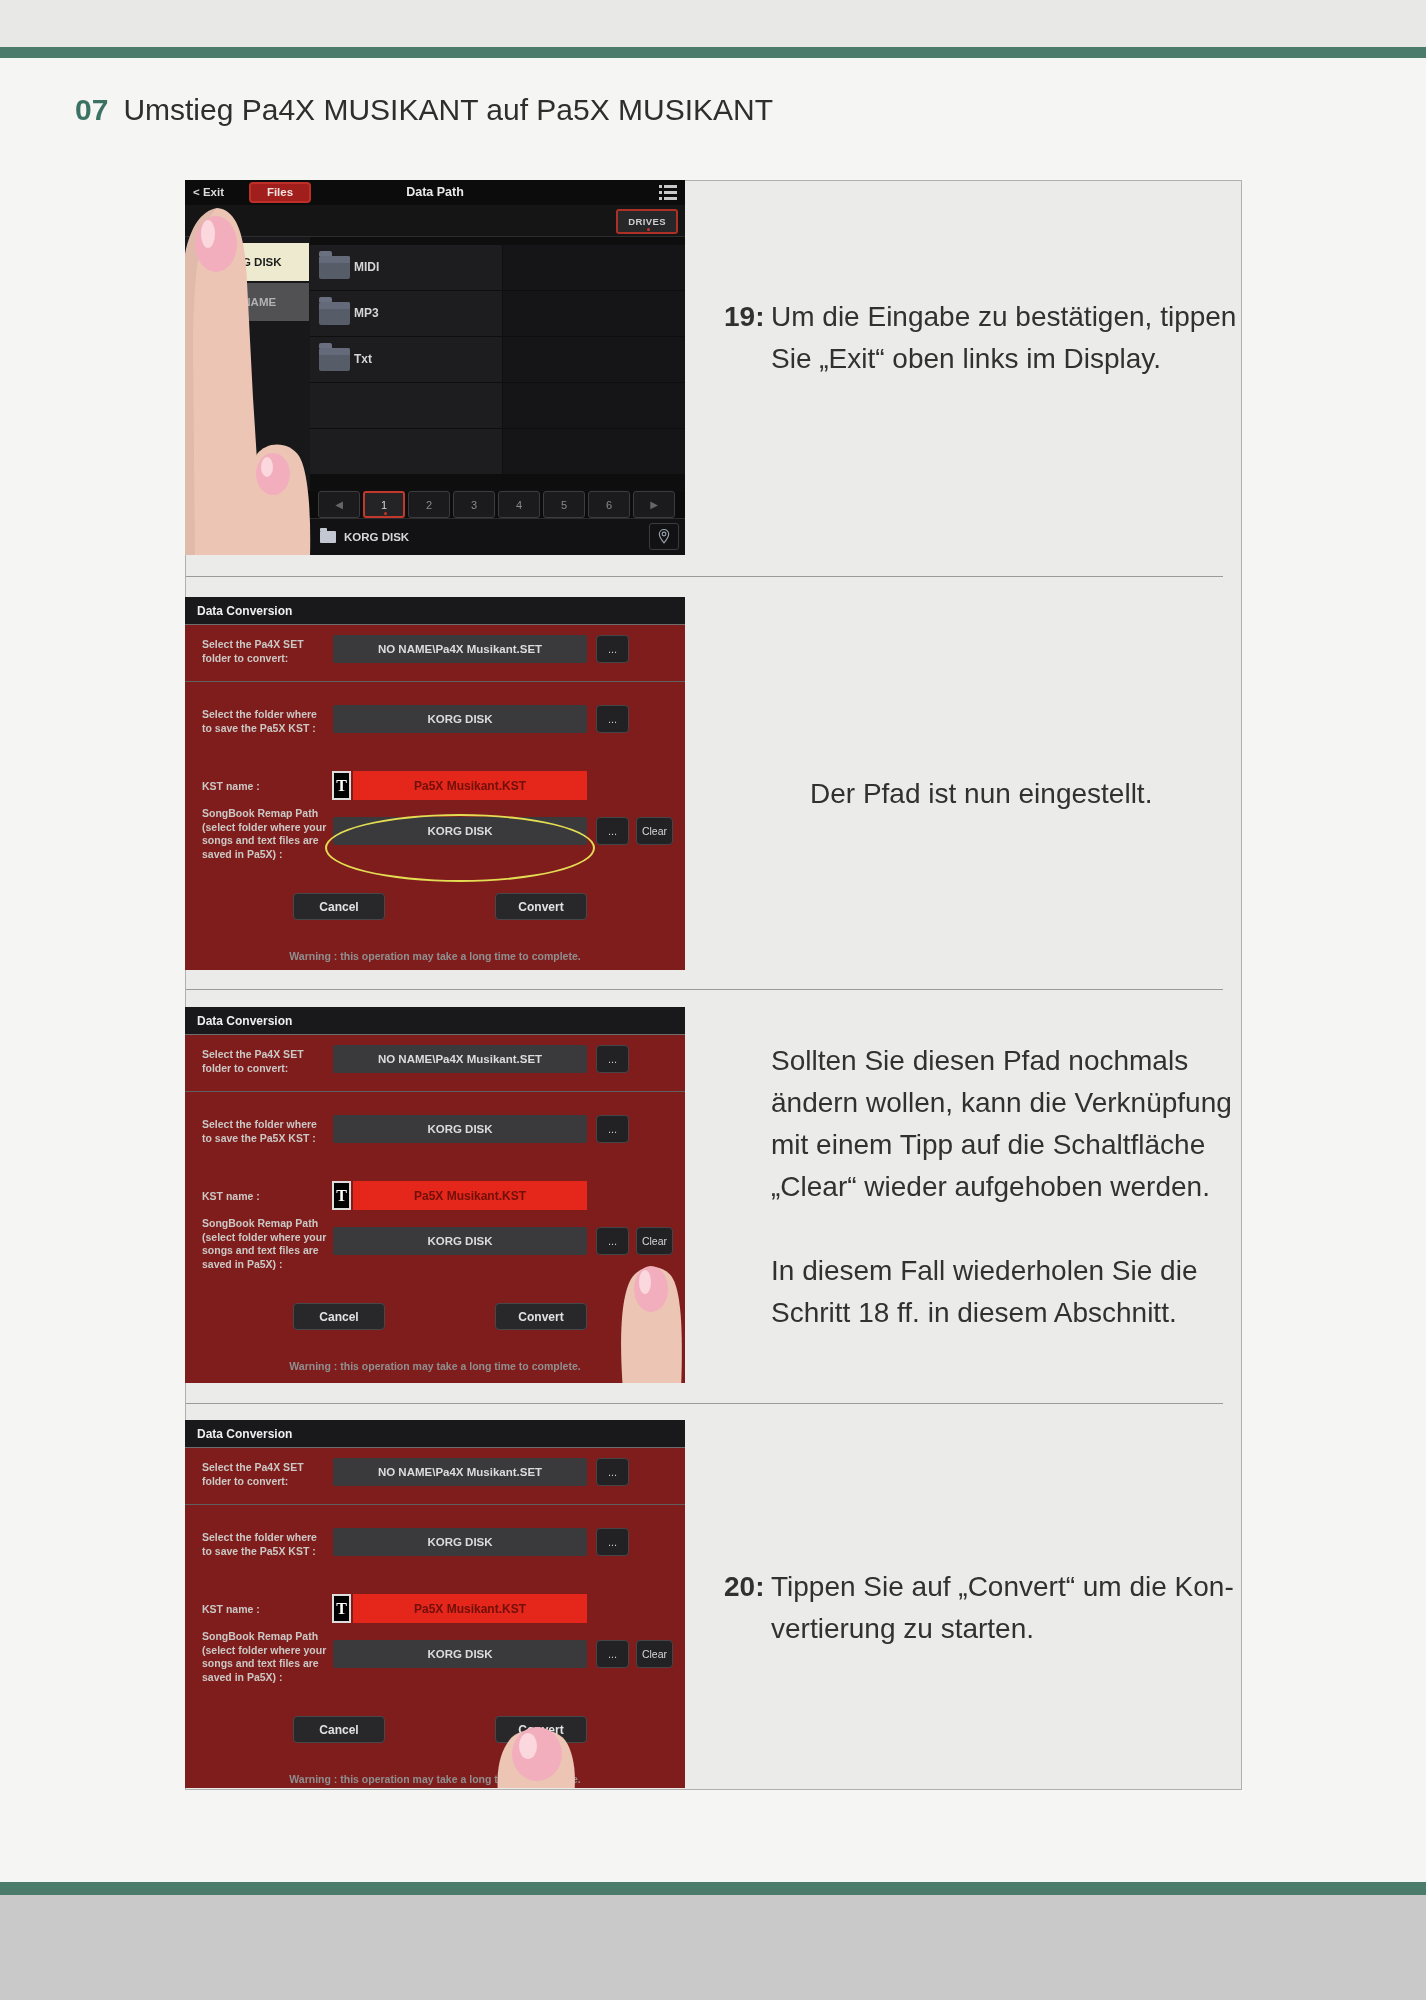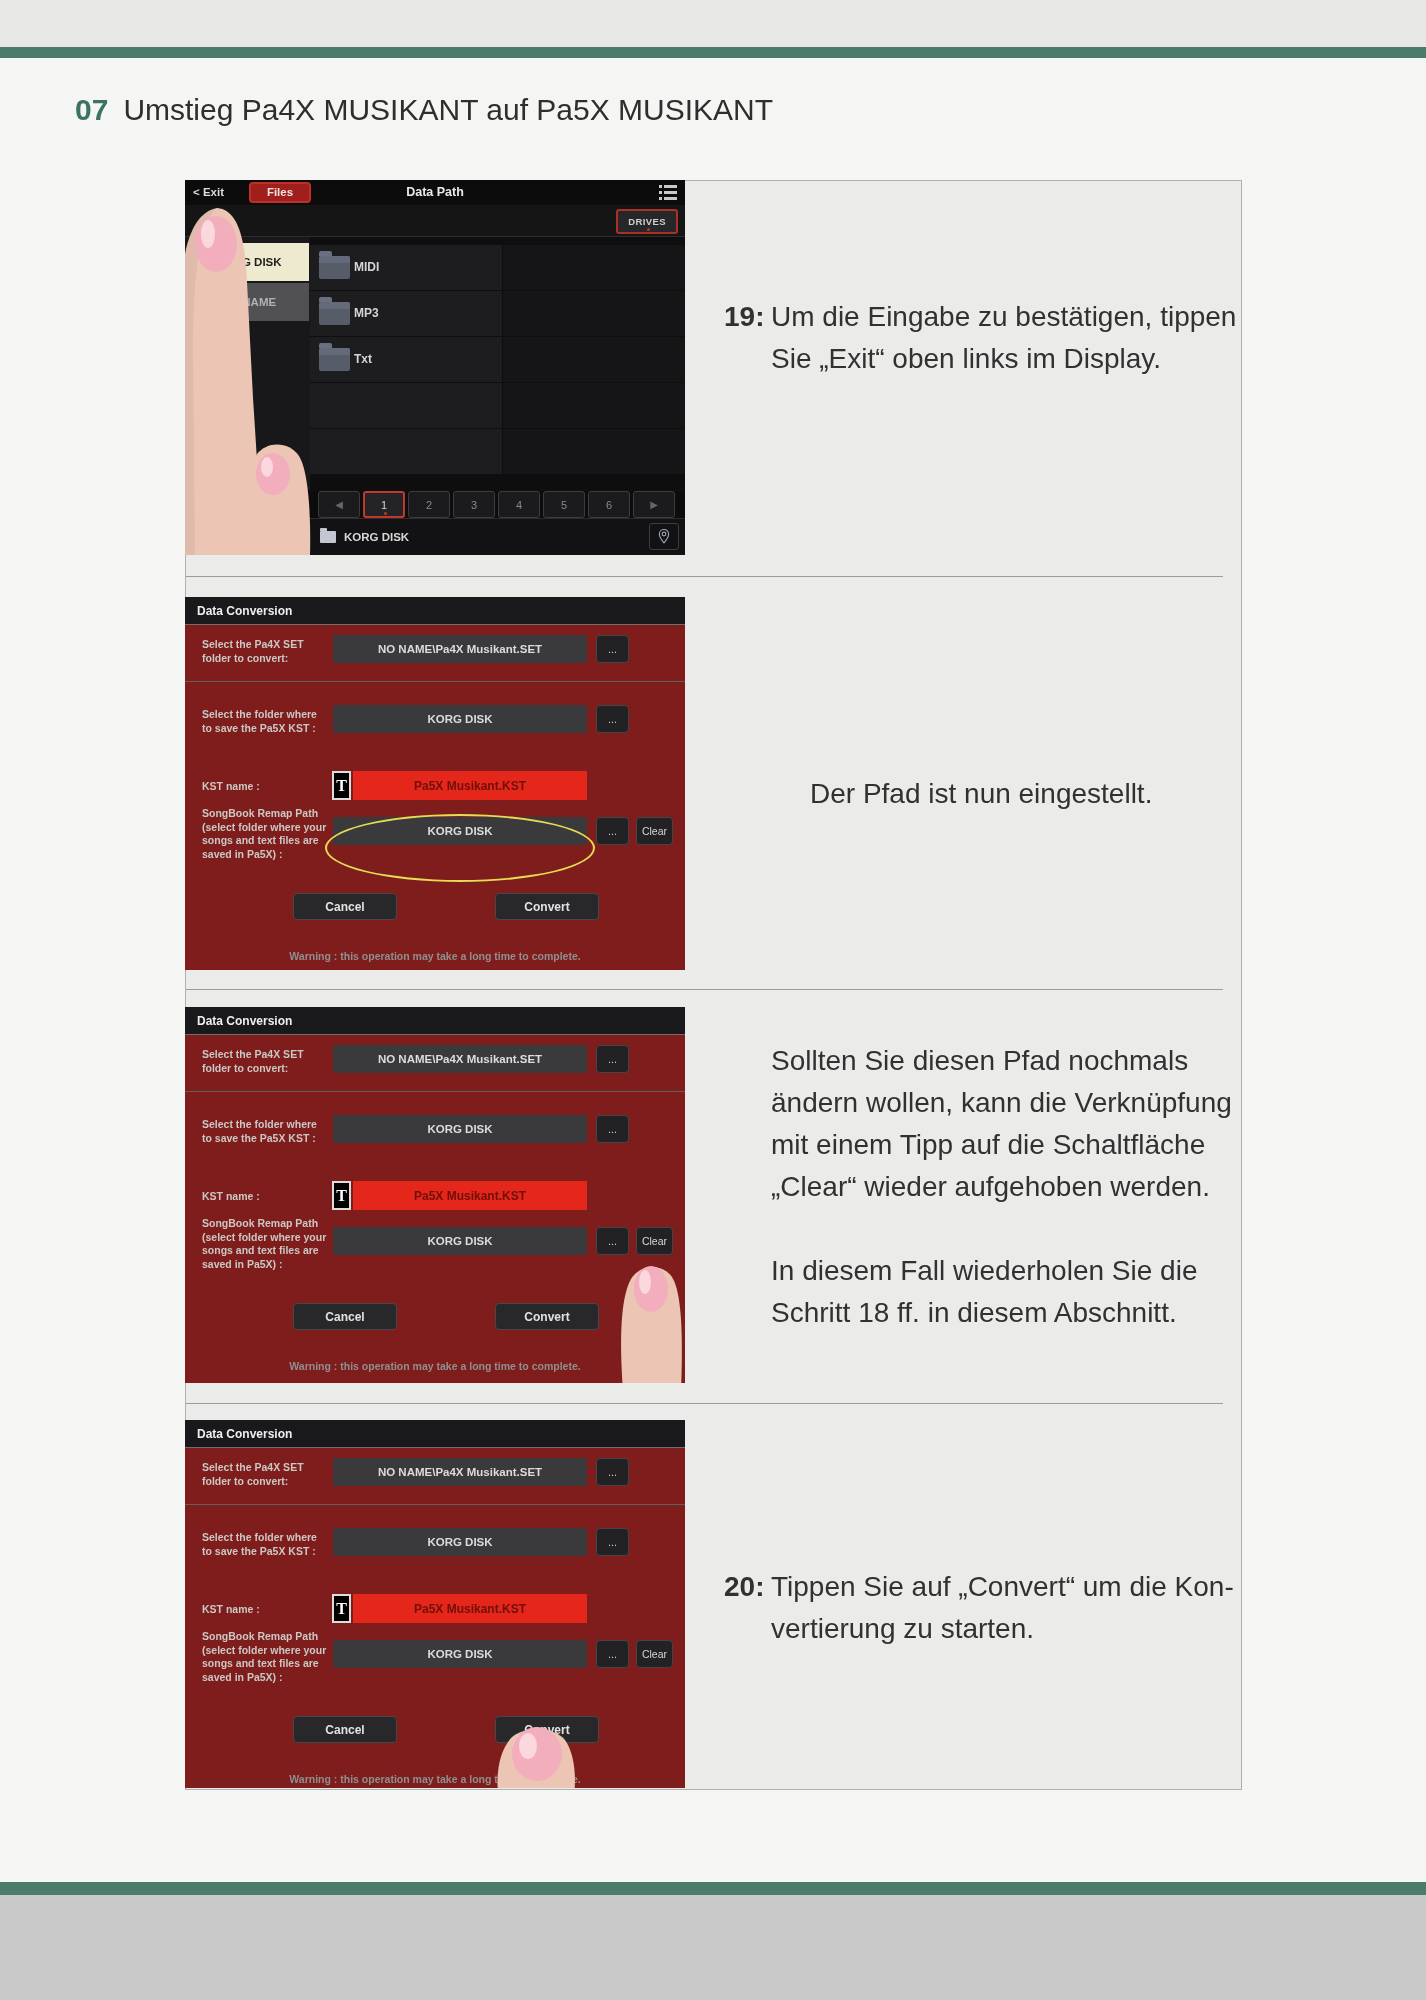--- a/index.html
+++ b/index.html
@@ -80,21 +80,21 @@
   .dc-label{position:absolute;left:17px;color:#cac8c4;font-size:10.5px;font-weight:bold;line-height:14px;white-space:pre-line;}
   .l1{top:40px}.l2{top:110px}.l3{top:182px}.l4{top:210px;line-height:13.5px;}
   .dc-field{position:absolute;left:148px;width:254px;height:28px;background:#3a3a3d;border-radius:2px;color:#dcdcdc;font-size:11.5px;font-weight:bold;display:flex;align-items:center;justify-content:center;}
   .f1{top:38px}.f2{top:108px}.f4{top:220px}
   .dc-div{position:absolute;left:0;top:84px;width:100%;height:1px;background:#606060;}
   .dc-more{position:absolute;width:33px;height:28px;background:#222224;border:1px solid #454548;border-radius:4px;box-sizing:border-box;color:#c9c9c9;font-size:11px;display:flex;align-items:center;justify-content:center;}
   .m1{left:411px;top:38px}.m2{left:411px;top:108px}.m4{left:411px;top:220px}
   .dc-clear{position:absolute;left:451px;top:220px;width:37px;height:28px;background:#222224;border:1px solid #454548;border-radius:4px;box-sizing:border-box;color:#d6d6d6;font-size:10.5px;display:flex;align-items:center;justify-content:center;}
   .dc-t{position:absolute;left:147px;top:174px;width:19px;height:29px;background:#000;border:2px solid #ddd;box-sizing:border-box;color:#fff;font-family:"Liberation Serif",serif;font-weight:bold;font-size:16px;display:flex;align-items:center;justify-content:center;}
   .dc-red{position:absolute;left:168px;top:174px;width:234px;height:29px;background:#e5261b;color:#6f100a;font-size:12px;font-weight:bold;display:flex;align-items:center;justify-content:center;}
-  .dc-btn{position:absolute;top:296px;width:104px;height:27px;background:#28282a;border:1px solid #47474a;border-radius:4px;box-sizing:border-box;color:#e2e2e2;font-size:12px;font-weight:bold;display:flex;align-items:center;justify-content:center;}
+  .dc-btn{position:absolute;top:296px;width:92px;height:27px;background:#28282a;border:1px solid #47474a;border-radius:4px;box-sizing:border-box;color:#e2e2e2;font-size:12px;font-weight:bold;display:flex;align-items:center;justify-content:center;}
   .dc-cancel{left:108px}.dc-convert{left:310px}
   .dc-warn{position:absolute;left:0;top:353px;width:100%;text-align:center;color:#8f8f8f;font-size:10.5px;font-weight:bold;}
   .el-circle{position:absolute;left:140px;top:217px;width:270px;height:68px;border:2px solid #e4dc52;border-radius:50%;box-sizing:border-box;}
   .fg-clear{position:absolute;left:428px;top:244px;width:76px;height:140px;}
   .fg-convert{position:absolute;left:298px;top:302px;width:108px;height:80px;}
   .el-circle,.fg-clear,.fg-convert{display:none;}
   .v1 .el-circle{display:block;}
   .v2 .fg-clear{display:block;}
   .v3 .fg-convert{display:block;}
 </style>

